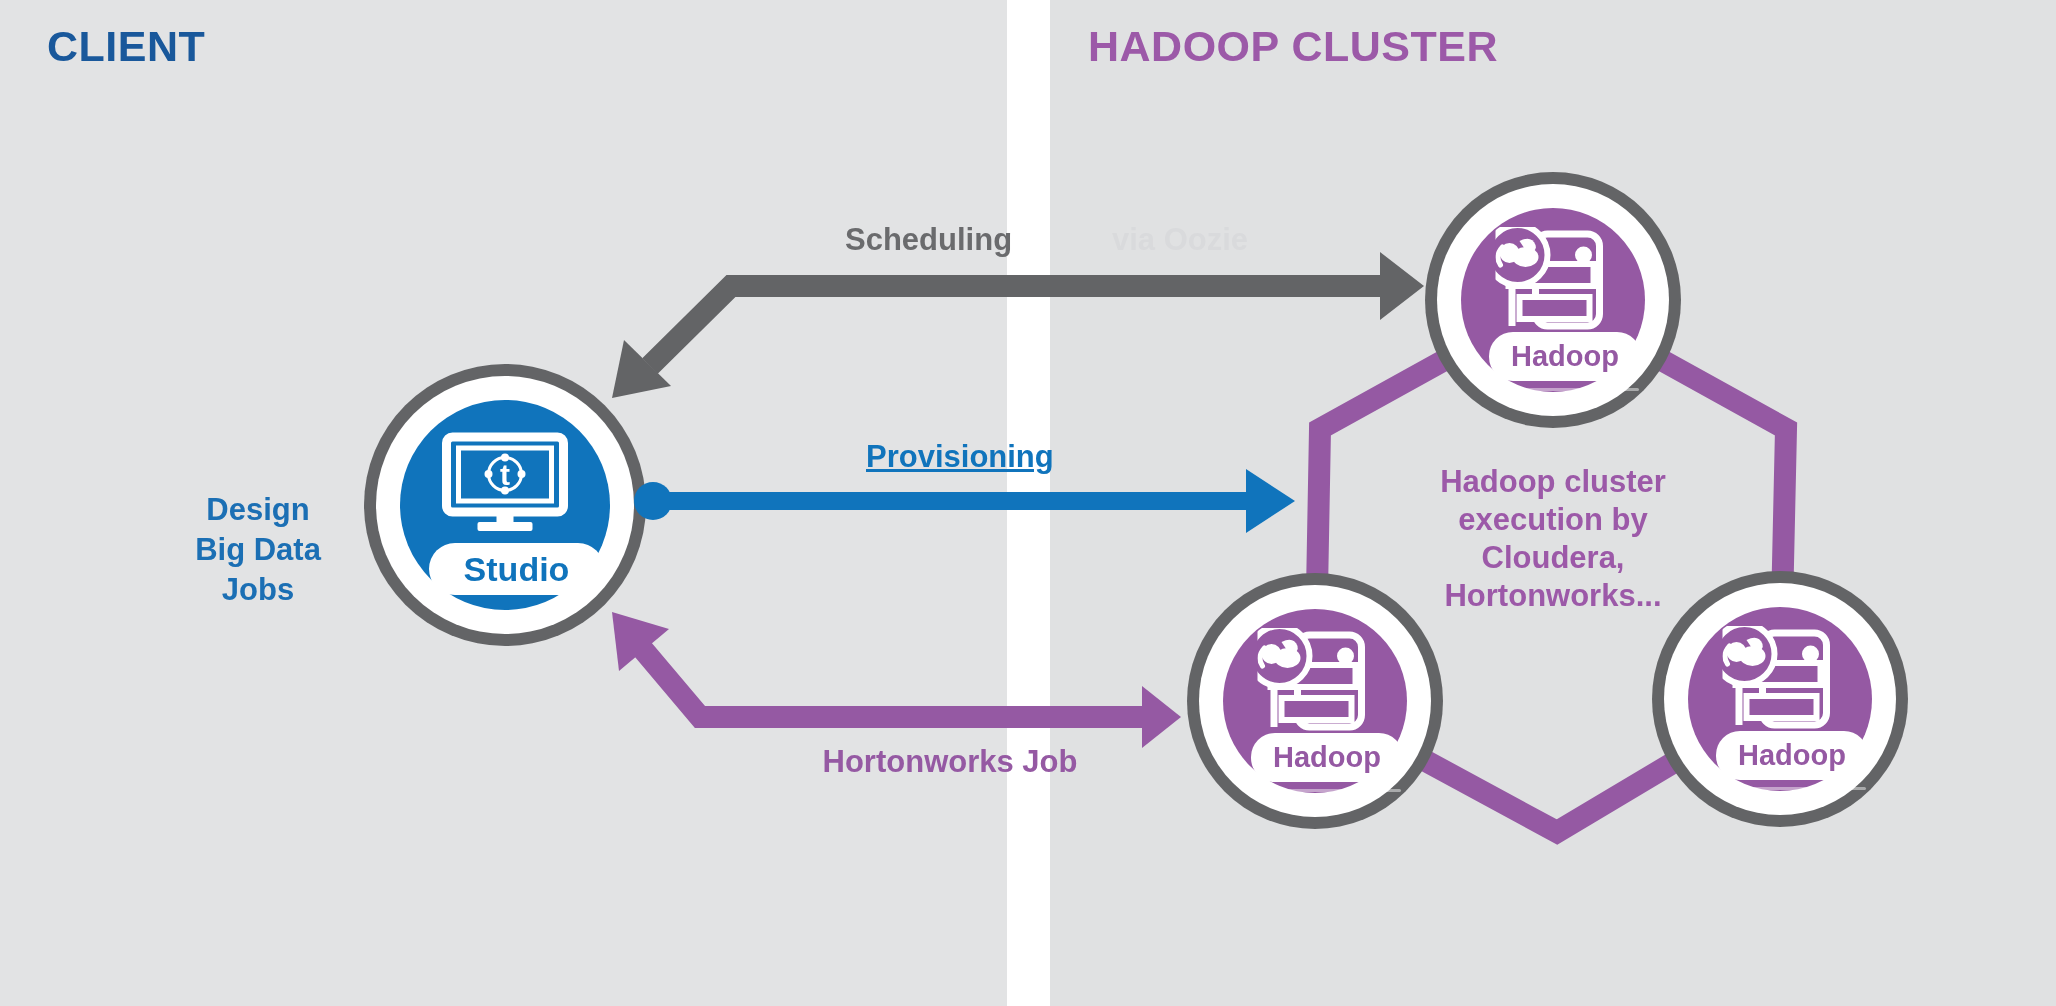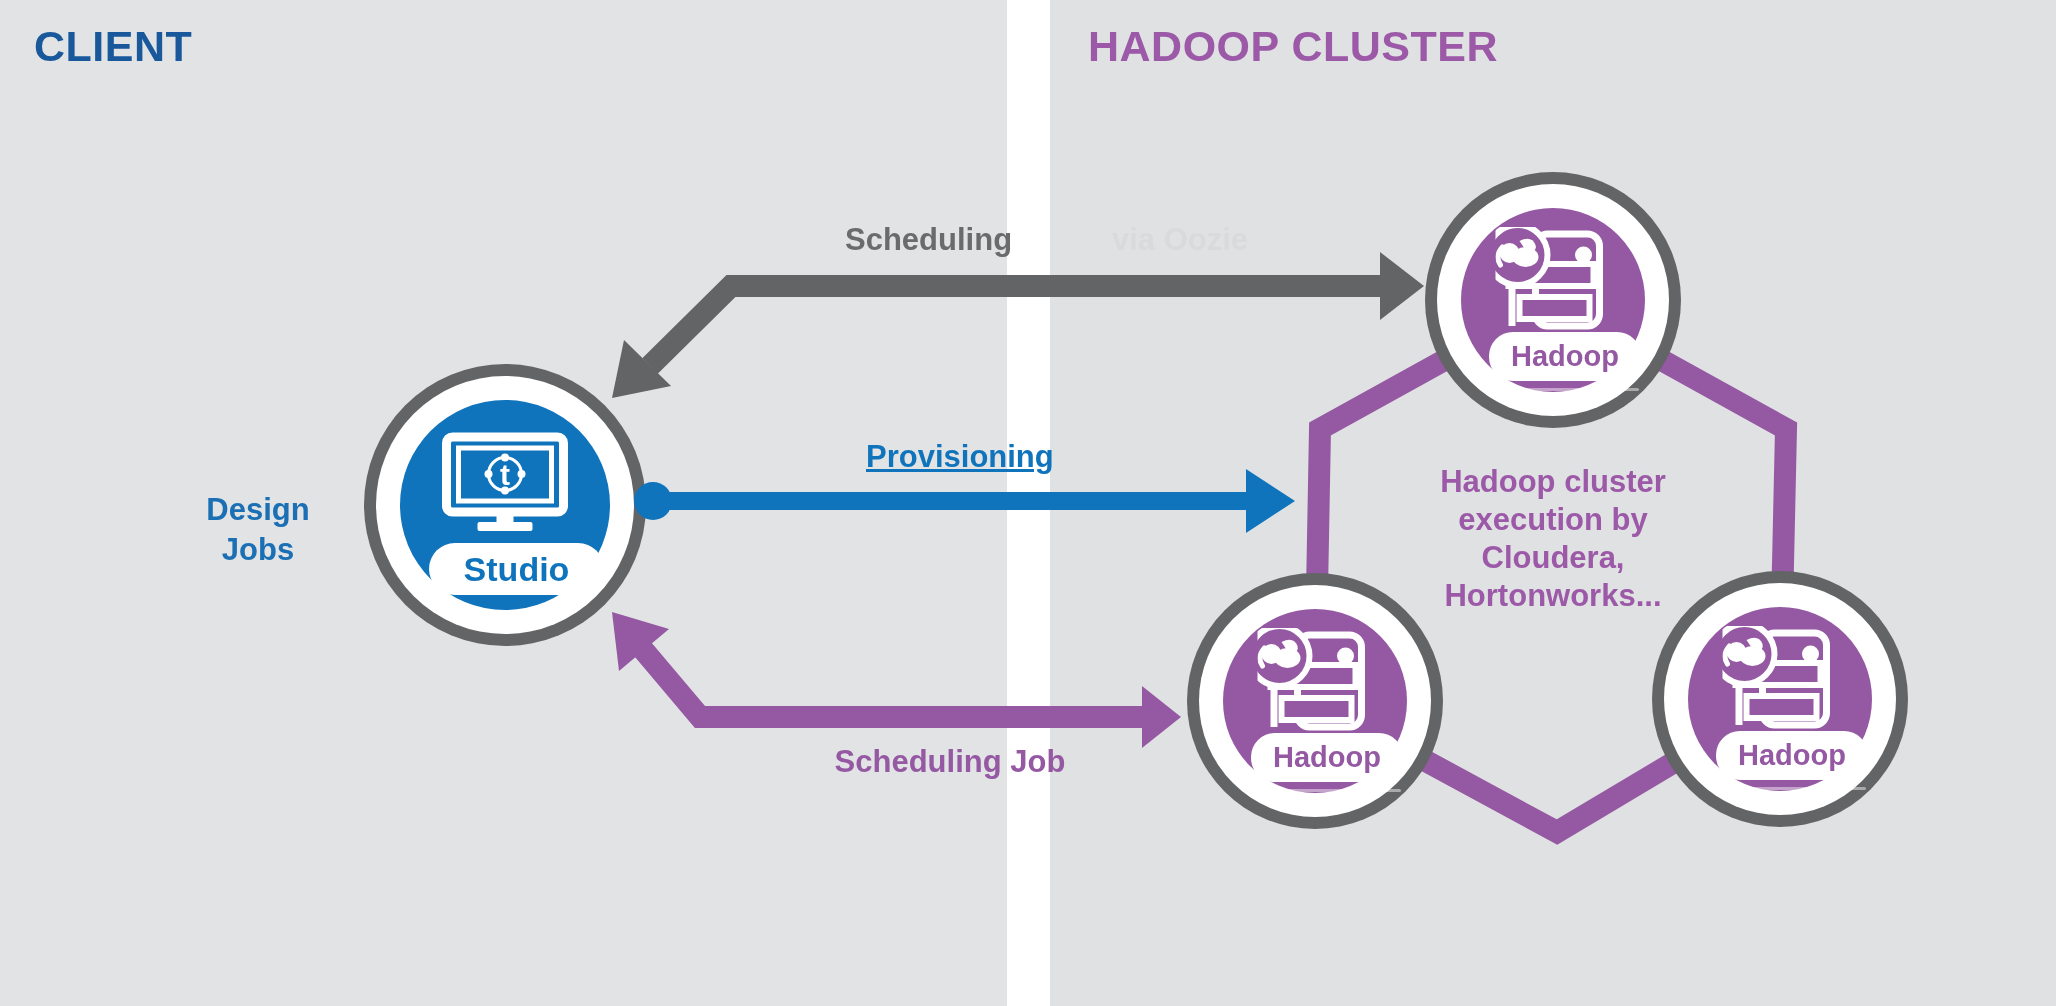--- a/index.html
+++ b/index.html
@@ -7,21 +7,21 @@
     position:relative; width:2056px; height:1006px; overflow:hidden;
     font-family:"Liberation Sans", sans-serif;
     background:var(--bg-left);
   }
   .panel{position:absolute;top:0;bottom:0;}
   #panel-left{left:0;width:1007px;background:var(--bg-left);}
   #divider{left:1007px;width:43px;background:var(--divider);}
   #panel-right{left:1050px;right:0;background:var(--bg-right);}
 
   .title{position:absolute;top:22px;font-size:43px;font-weight:bold;letter-spacing:.5px;white-space:nowrap;}
-  #title-client{left:34px;color:var(--dark-blue);}
+  #title-client{left:47px;color:var(--dark-blue);}
   #title-cluster{left:1088px;color:var(--purple-text);}
 
   .note{position:absolute;font-weight:bold;text-align:center;line-height:40px;}
   #client-note{left:108px;top:444px;width:300px;font-size:31px;color:var(--note-blue);margin-top:46px;}
   #cluster-note{left:1353px;top:463px;width:400px;font-size:31px;line-height:38px;color:var(--purple-text);}
   .note span{display:block;}
 
   .arrow-label{position:absolute;font-weight:bold;font-size:31px;white-space:nowrap;}
   #label-scheduling{left:845px;top:222px;color:var(--gray-text);text-align:center;}
   #label-ghost{left:1112px;top:222px;color:var(--ghost);}
@@ -174,25 +174,26 @@
       <path d="M1150,717 L700,717 L640,646" fill="none" stroke="var(--purple)" stroke-width="22"></path>
       <polygon points="1181,717 1142,686 1142,748" fill="var(--purple)"></polygon>
       <polygon points="612,612 669,629 619,671" fill="var(--purple)"></polygon>
     </g>
   </svg>
 
   <div class="arrow-label" id="label-scheduling">Scheduling</div>
   <div class="arrow-label" id="label-ghost">via Oozie</div>
   <div class="arrow-label" id="label-provisioning">Provisioning</div>
   <div class="arrow-label" id="label-monitoring">
-    <span>Scheduling Job</span>
+    <span>Hortonworks Job</span>
   </div>
 
   <div class="note" id="client-note">
     <span>Design</span>
+    <span>Big Data</span>
     <span>Jobs</span>
   </div>
   <div class="note" id="cluster-note">
     <span>Hadoop cluster</span>
     <span>execution by</span>
     <span>Cloudera,</span>
     <span>Hortonworks...</span>
   </div>
 
 </div>

